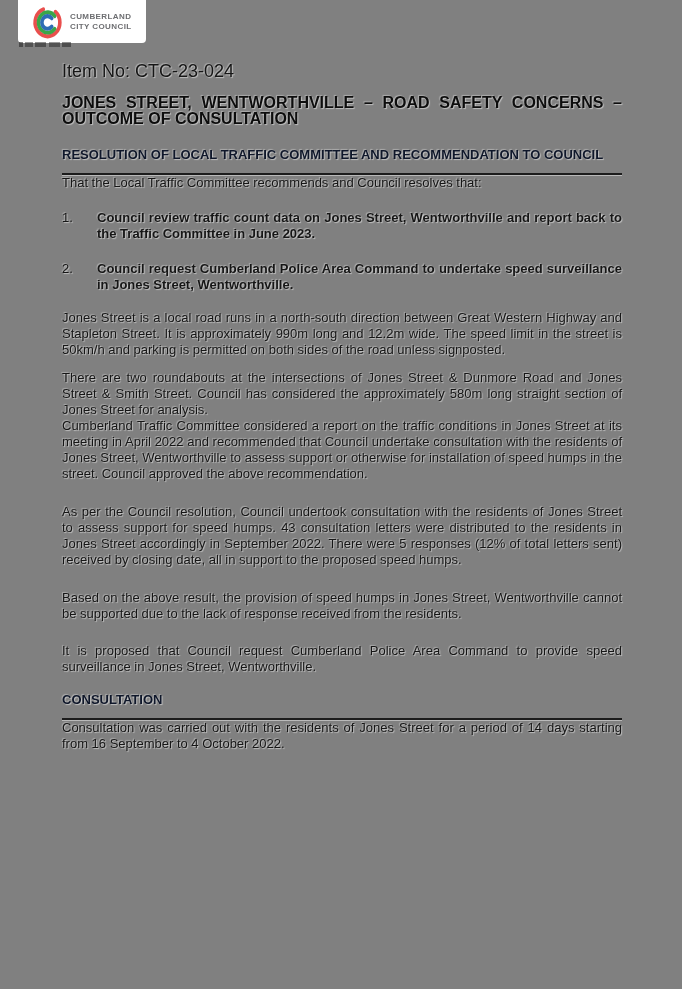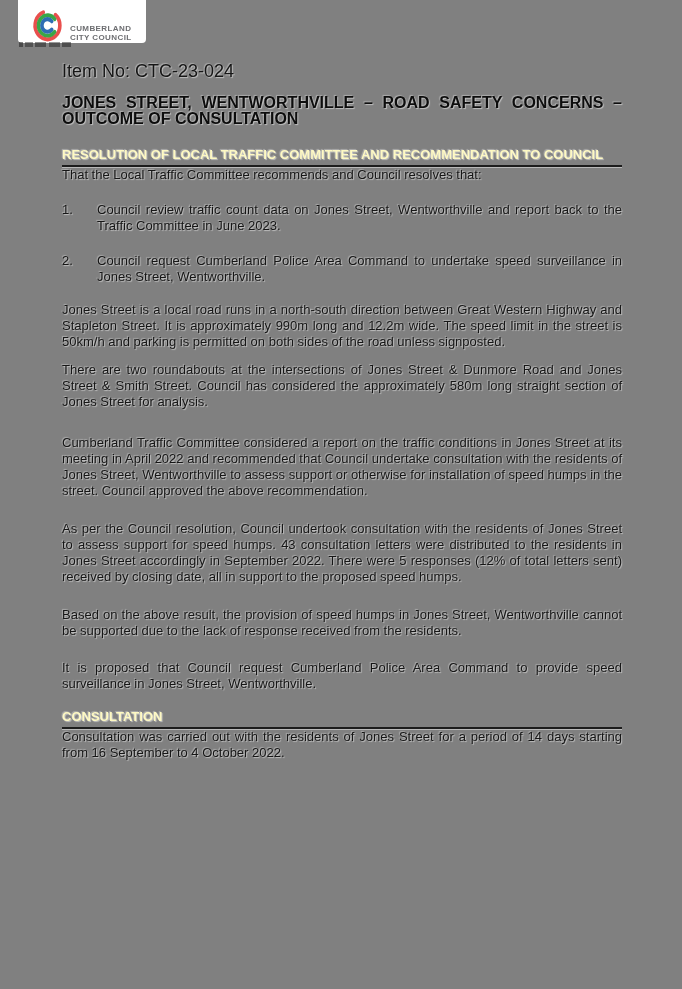--- a/index.html
+++ b/index.html
@@ -12,21 +12,21 @@
   }
   
   .emboss{
     text-shadow:1px 1px 1px rgba(255,255,255,0.50),
                -1px -1px 1px rgba(255,255,255,0.35);
   }
   
   .logo-box{
     position:absolute;left:18px;top:0;width:128px;height:43px;
     background:#ffffff;border-radius:0 0 4px 4px;
-    display:flex;align-items:flex-end;box-sizing:border-box;padding-left:13px;
+    display:flex;align-items:center;box-sizing:border-box;padding-left:13px;
   }
   .logo-mark{flex:0 0 auto;}
   .logo-text{
     margin-left:6px;display:flex;flex-direction:column;
     font-size:8px;font-weight:700;letter-spacing:0.4px;
     color:var(--logo-text,#6d6e71);line-height:1.2;
   }
   .logo-smudge{
     position:absolute;left:19px;top:42px;width:52px;height:5px;
     background:linear-gradient(90deg,
@@ -38,34 +38,34 @@
     filter:blur(0.6px);opacity:.8;
   }
   
   .content{position:absolute;left:62px;top:63px;width:560px;}
   .item-no{font-size:18px;line-height:16px;margin:0 0 16px 0;}
   h1.doc-title{
     font-size:16px;line-height:16px;font-weight:700;
     text-align:justify;margin:0 0 20px 0;color:#0d0d0d;
   }
   h2.rule-heading{
-    font-size:13px;line-height:16px;font-weight:700;color:#fef9c3;
-    margin:0;padding-bottom:2px;
+    font-size:13px;line-height:16px;font-weight:700;color:#0f172a;
+    margin:0;padding-bottom:10px;
     border-bottom:2px solid #1c1c1c;
     box-shadow:0 1px 0 rgba(255,255,255,0.45);
   }
   .para{font-size:13px;line-height:16px;text-align:justify;margin:0;}
   .res-item{display:flex;font-size:13px;line-height:16px;margin:0;}
   .res-item .num{flex:0 0 35px;}
-  .res-item .txt{flex:1;text-align:justify;}
+  .res-item .txt{flex:1;text-align:justify;font-weight:bold;}
   
   .mb13{margin-bottom:13px}.mb15{margin-bottom:15px}
   .mb17{margin-bottom:17px}.mb18{margin-bottom:12px}.mb19{margin-bottom:19px}
   .mb20{margin-bottom:20px}.mb21{margin-bottom:21px}.mb22{margin-bottom:22px}
-  .mb25{margin-bottom:25px}
+  .mb25{}
 </style>
 </head>
 <body>
 
 <div class="page">
 
   <div class="logo-box">
     <svg class="logo-mark" width="33" height="37" viewBox="0 0 40 40" preserveAspectRatio="none" aria-hidden="true">
 
       <path d="M 14.9 6.9 A 15 15 0 1 0 29.6 9.5" fill="none" stroke="var(--logo-red,#e94f4d)" stroke-width="4.4" stroke-linecap="round"></path>

